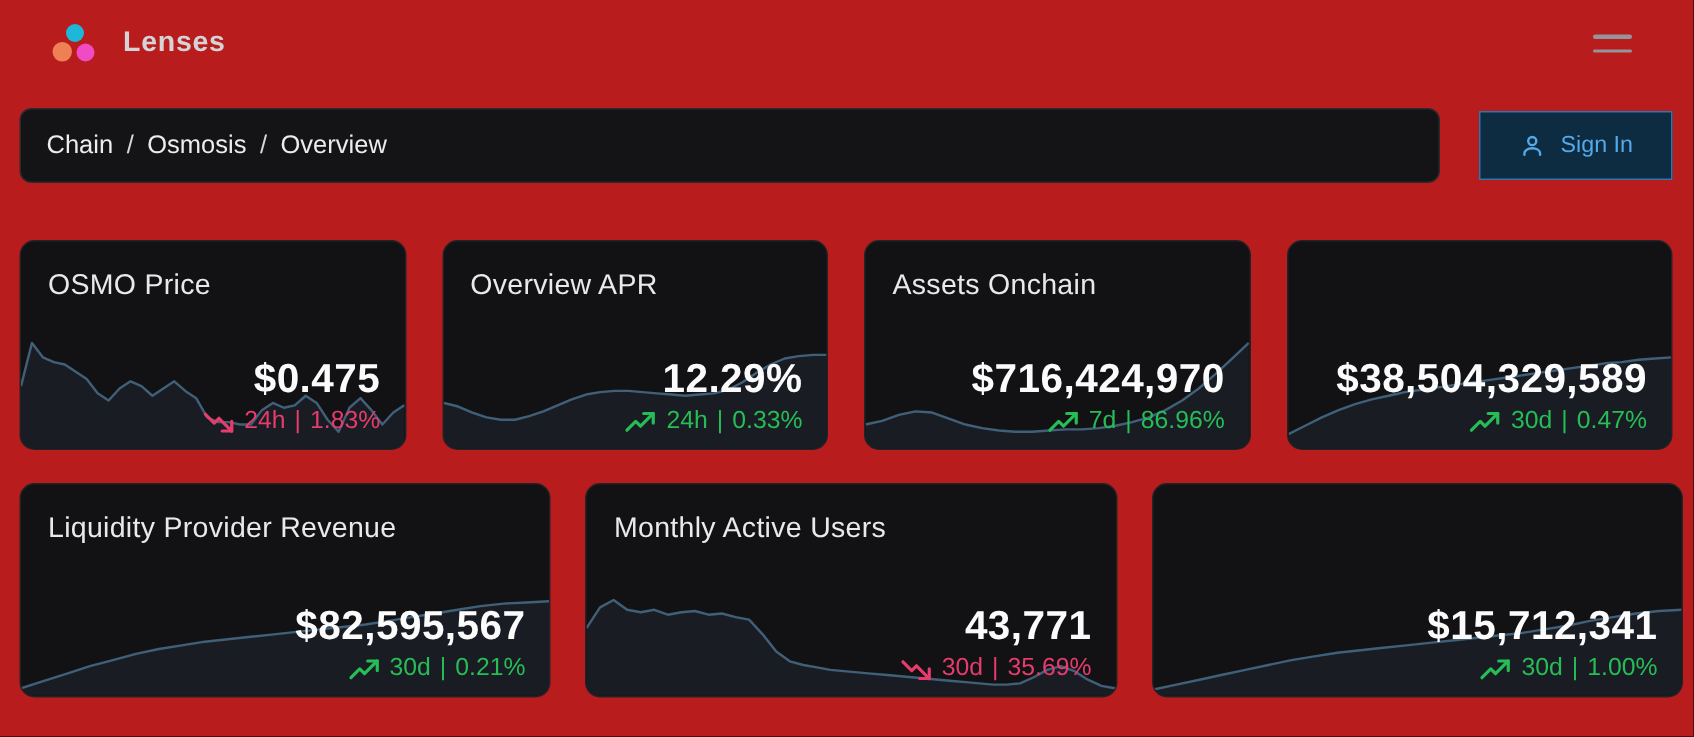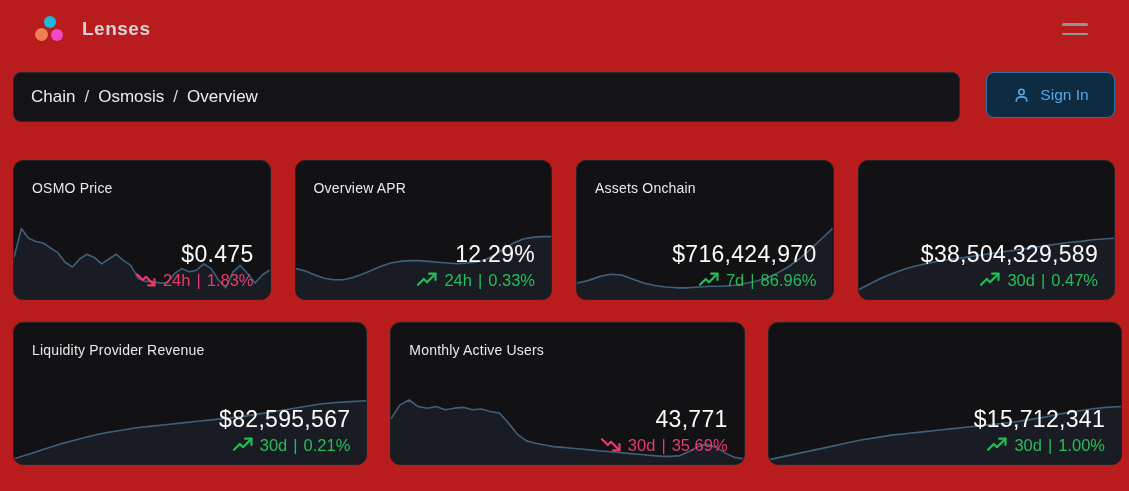--- a/index.html
+++ b/index.html
@@ -14,56 +14,56 @@
   .hdr { height:58px; display:flex; align-items:center; padding:0 41px 0 35px; }
   .logo { position:relative; width:30px; height:27px; }
   .logo i { position:absolute; border-radius:50%; display:block; }
   .logo .c1 { width:12px; height:12px; left:9px;  top:0; }
   .logo .c2 { width:13px; height:13px; left:0;    top:12px; }
   .logo .c3 { width:12px; height:12px; left:16px; top:13px; }
   .appname { margin-left:17px; font-size:19px; font-weight:700; letter-spacing:.5px; color:#d4d4d8; }
   .burger { margin-left:auto; width:26px; display:flex; flex-direction:column; gap:7px; cursor:pointer; }
   .burger span { height:2.5px; background:#94949b; border-radius:2px; }
   
-  .toolbar { display:flex; align-items:flex-start; margin:14px 14px 0 13px; gap:26px; }
+  .toolbar { display:flex; align-items:center; margin:14px 14px 0 13px; gap:26px; }
   .breadcrumb {
     flex:1; height:50px; display:flex; align-items:center; padding:0 17px;
     background:#141417; border:1px solid #2a2a2f; border-radius:8px;
     font-size:17px; color:#ececee;
   }
   .breadcrumb .crumb { cursor:pointer; }
   .breadcrumb .sep { margin:0 9px; color:#d8d8da; }
   .signin {
     width:129px; height:46px; flex:0 0 auto;
     display:flex; align-items:center; justify-content:center; gap:9px;
-    background:#0d2b41; border:1px solid #2e76ab; border-radius:8px;
+    background:#0d2b41; border:1px solid #2e76ab; border-radius:0;
     color:#54a9e8; font-size:15.5px; font-weight:500; cursor:pointer;
   }
   .signin svg { display:block; }
   
   .row1 { display:grid; grid-template-columns:repeat(4,1fr); gap:24px; margin:38px 14px 0 13px; height:140px; }
   .row2 { display:grid; grid-template-columns:repeat(3,1fr); gap:23px; margin:22px 7px 0 13px; height:143px; }
   .card {
     position:relative; background:#121215; border:1px solid #232327;
     border-radius:10px; overflow:hidden; cursor:pointer;
   }
   .card-title {
     position:relative; z-index:2; padding:19px 18px 0 18px;
-    font-size:14px; font-weight:500; color:#e9e9eb; letter-spacing:.2px;
+    font-size:19px; font-weight:500; color:#e9e9eb; letter-spacing:.2px;
   }
   .spark {
     position:absolute; left:0; right:0; bottom:0; width:100%; height:58%;
     z-index:1; display:block;
   }
   .card-bottom {
     position:absolute; right:16px; bottom:9px; z-index:2; text-align:right;
   }
-  .card-value { font-size:23px; font-weight:400; color:#fbfbfc; letter-spacing:.3px; }
+  .card-value { font-size:27px; font-weight:700; color:#fbfbfc; letter-spacing:.3px; }
   .card-change {
-    margin-top:3px; display:flex; align-items:flex-start; justify-content:flex-end;
+    margin-top:3px; display:flex; align-items:flex-end; justify-content:flex-end;
     gap:6px; font-size:16.5px; font-weight:500;
   }
   .card-change.up   { color:var(--pos); }
   .card-change.down { color:var(--neg); }
   .t-icon { display:block; }
 </style>
 </head>
 <body>
 
 <div class="page">

